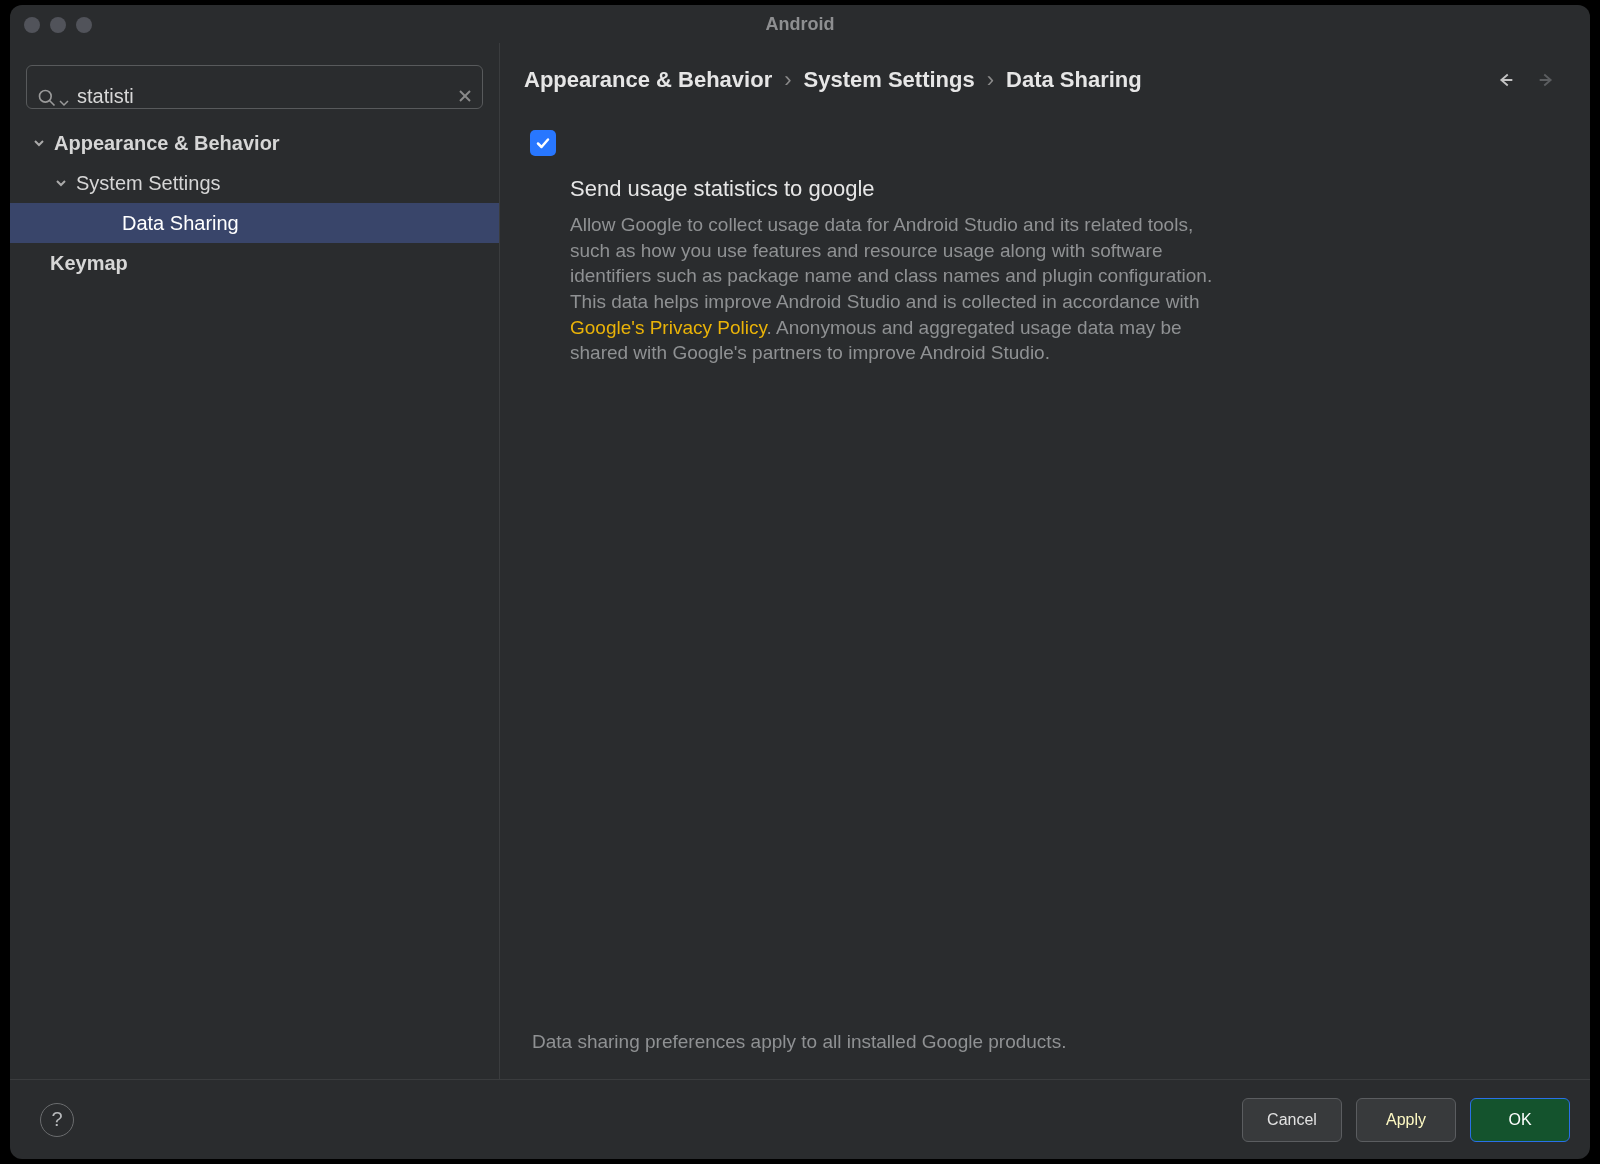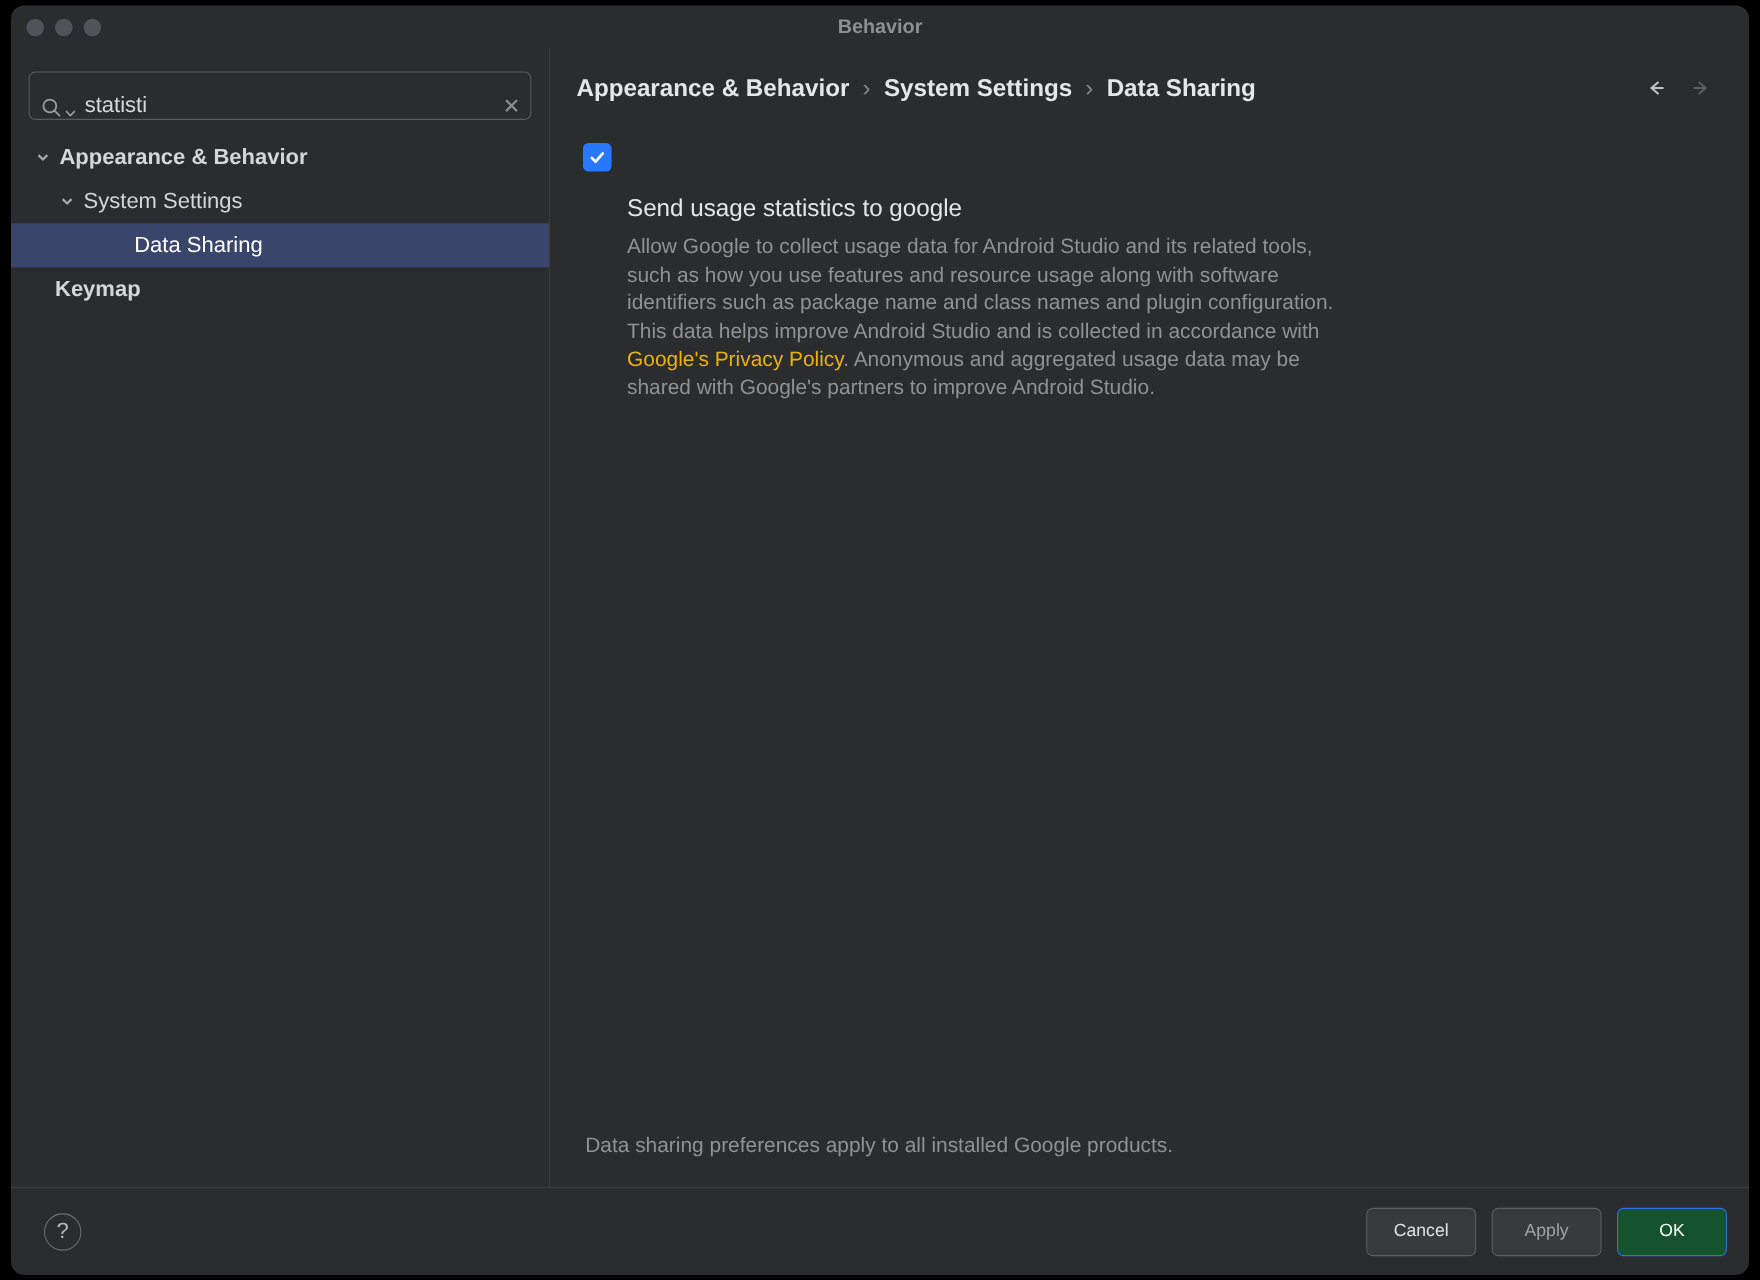--- a/index.html
+++ b/index.html
@@ -126,35 +126,35 @@
     font-size:20px;
   }
   .btn-group { margin-left:auto; display:flex; gap:14px;}
   .btn {
     height:44px; min-width:100px; padding:0 24px;
     border-radius:6px; border:1px solid #5b5d60;
     background:#383a3c; color:#e2e2e2; font-size:16px;
     display:flex; align-items:center; justify-content:center;
     cursor:pointer;
   }
-  .btn.disabled { color:#a3a3a3; cursor:default;}
+  .btn.disabled { color:#fef9c3; cursor:default;}
   .btn.primary { background:#14532d; border-color:#2a6fe8; color:#fff;}
 </style>
 </head>
 <body>
 
 <div class="window">
 
   <div class="titlebar">
     <div class="traffic-lights">
       <div class="tl-dot"></div>
       <div class="tl-dot"></div>
       <div class="tl-dot"></div>
     </div>
-    <span>Behavior</span>
+    <span>Android</span>
   </div>
 
   <div class="body">
     <div class="sidebar">
       <div class="search-wrap">
         <div class="search">
           <svg width="20" height="20" viewBox="0 0 24 24" fill="none" stroke="#9a9a9a" stroke-width="2">
               <circle cx="10" cy="10" r="7"></circle>
               <line x1="21" y1="21" x2="15" y2="15"></line>
             </svg>

